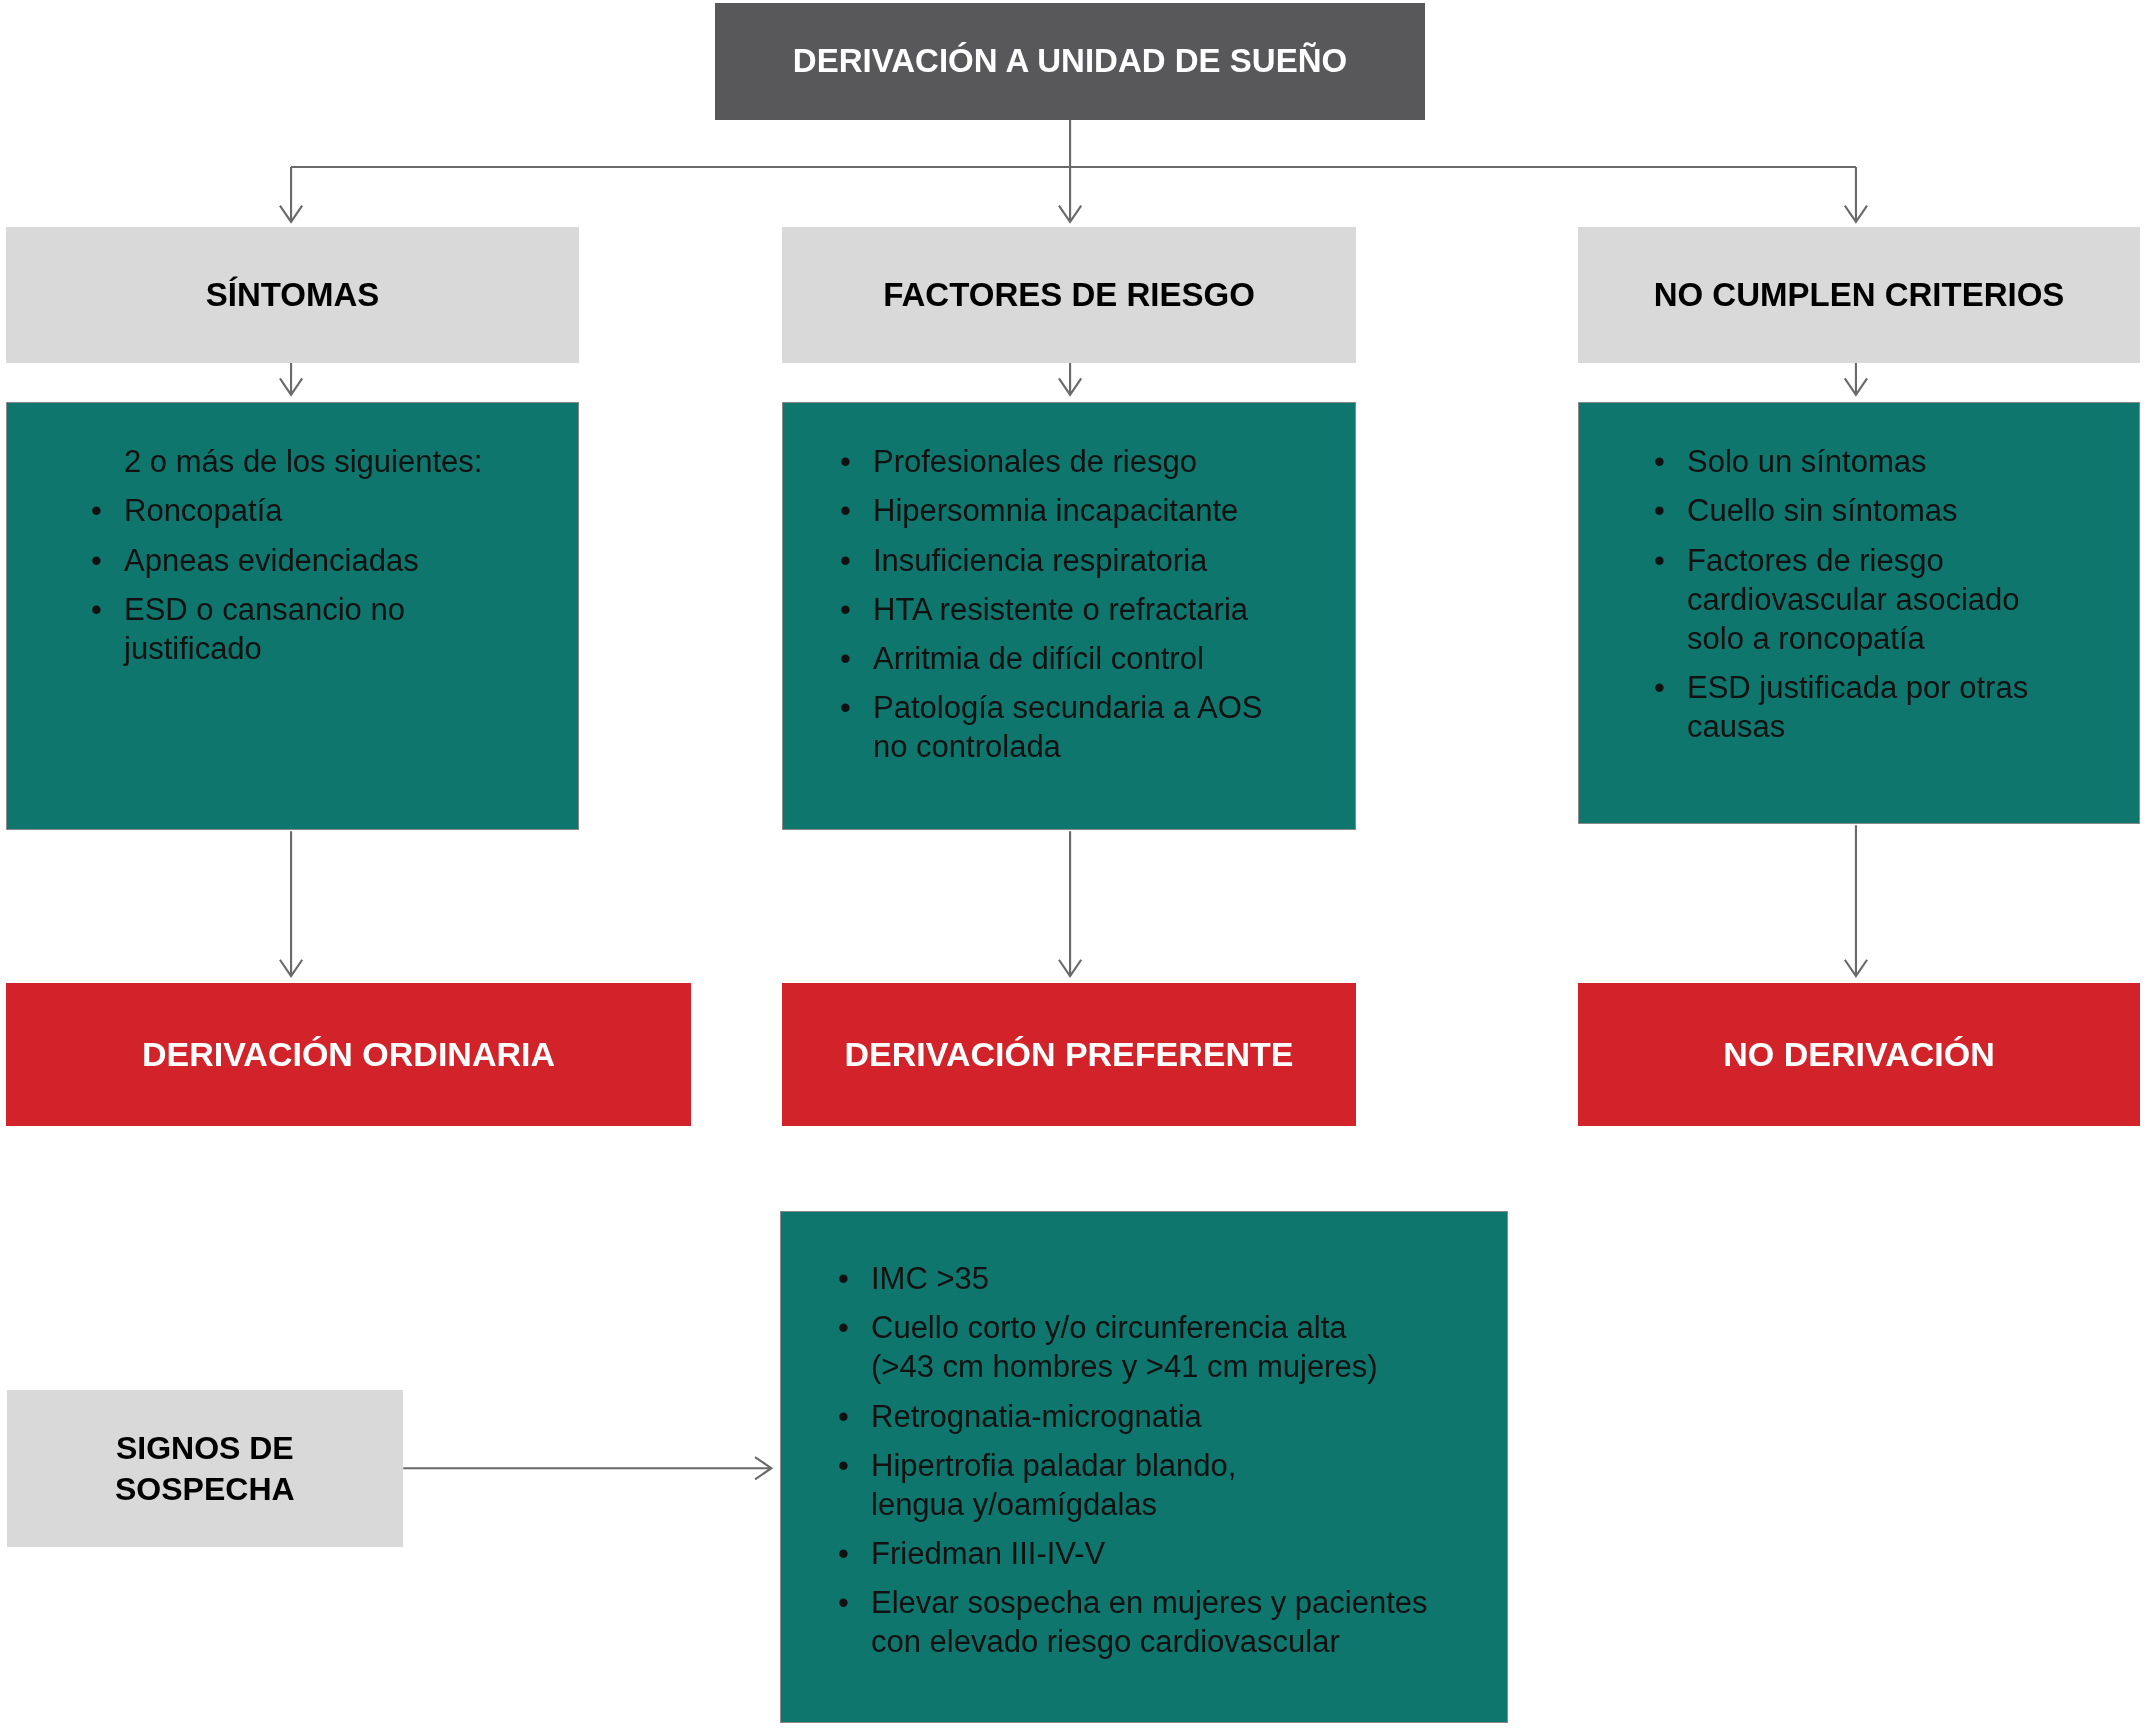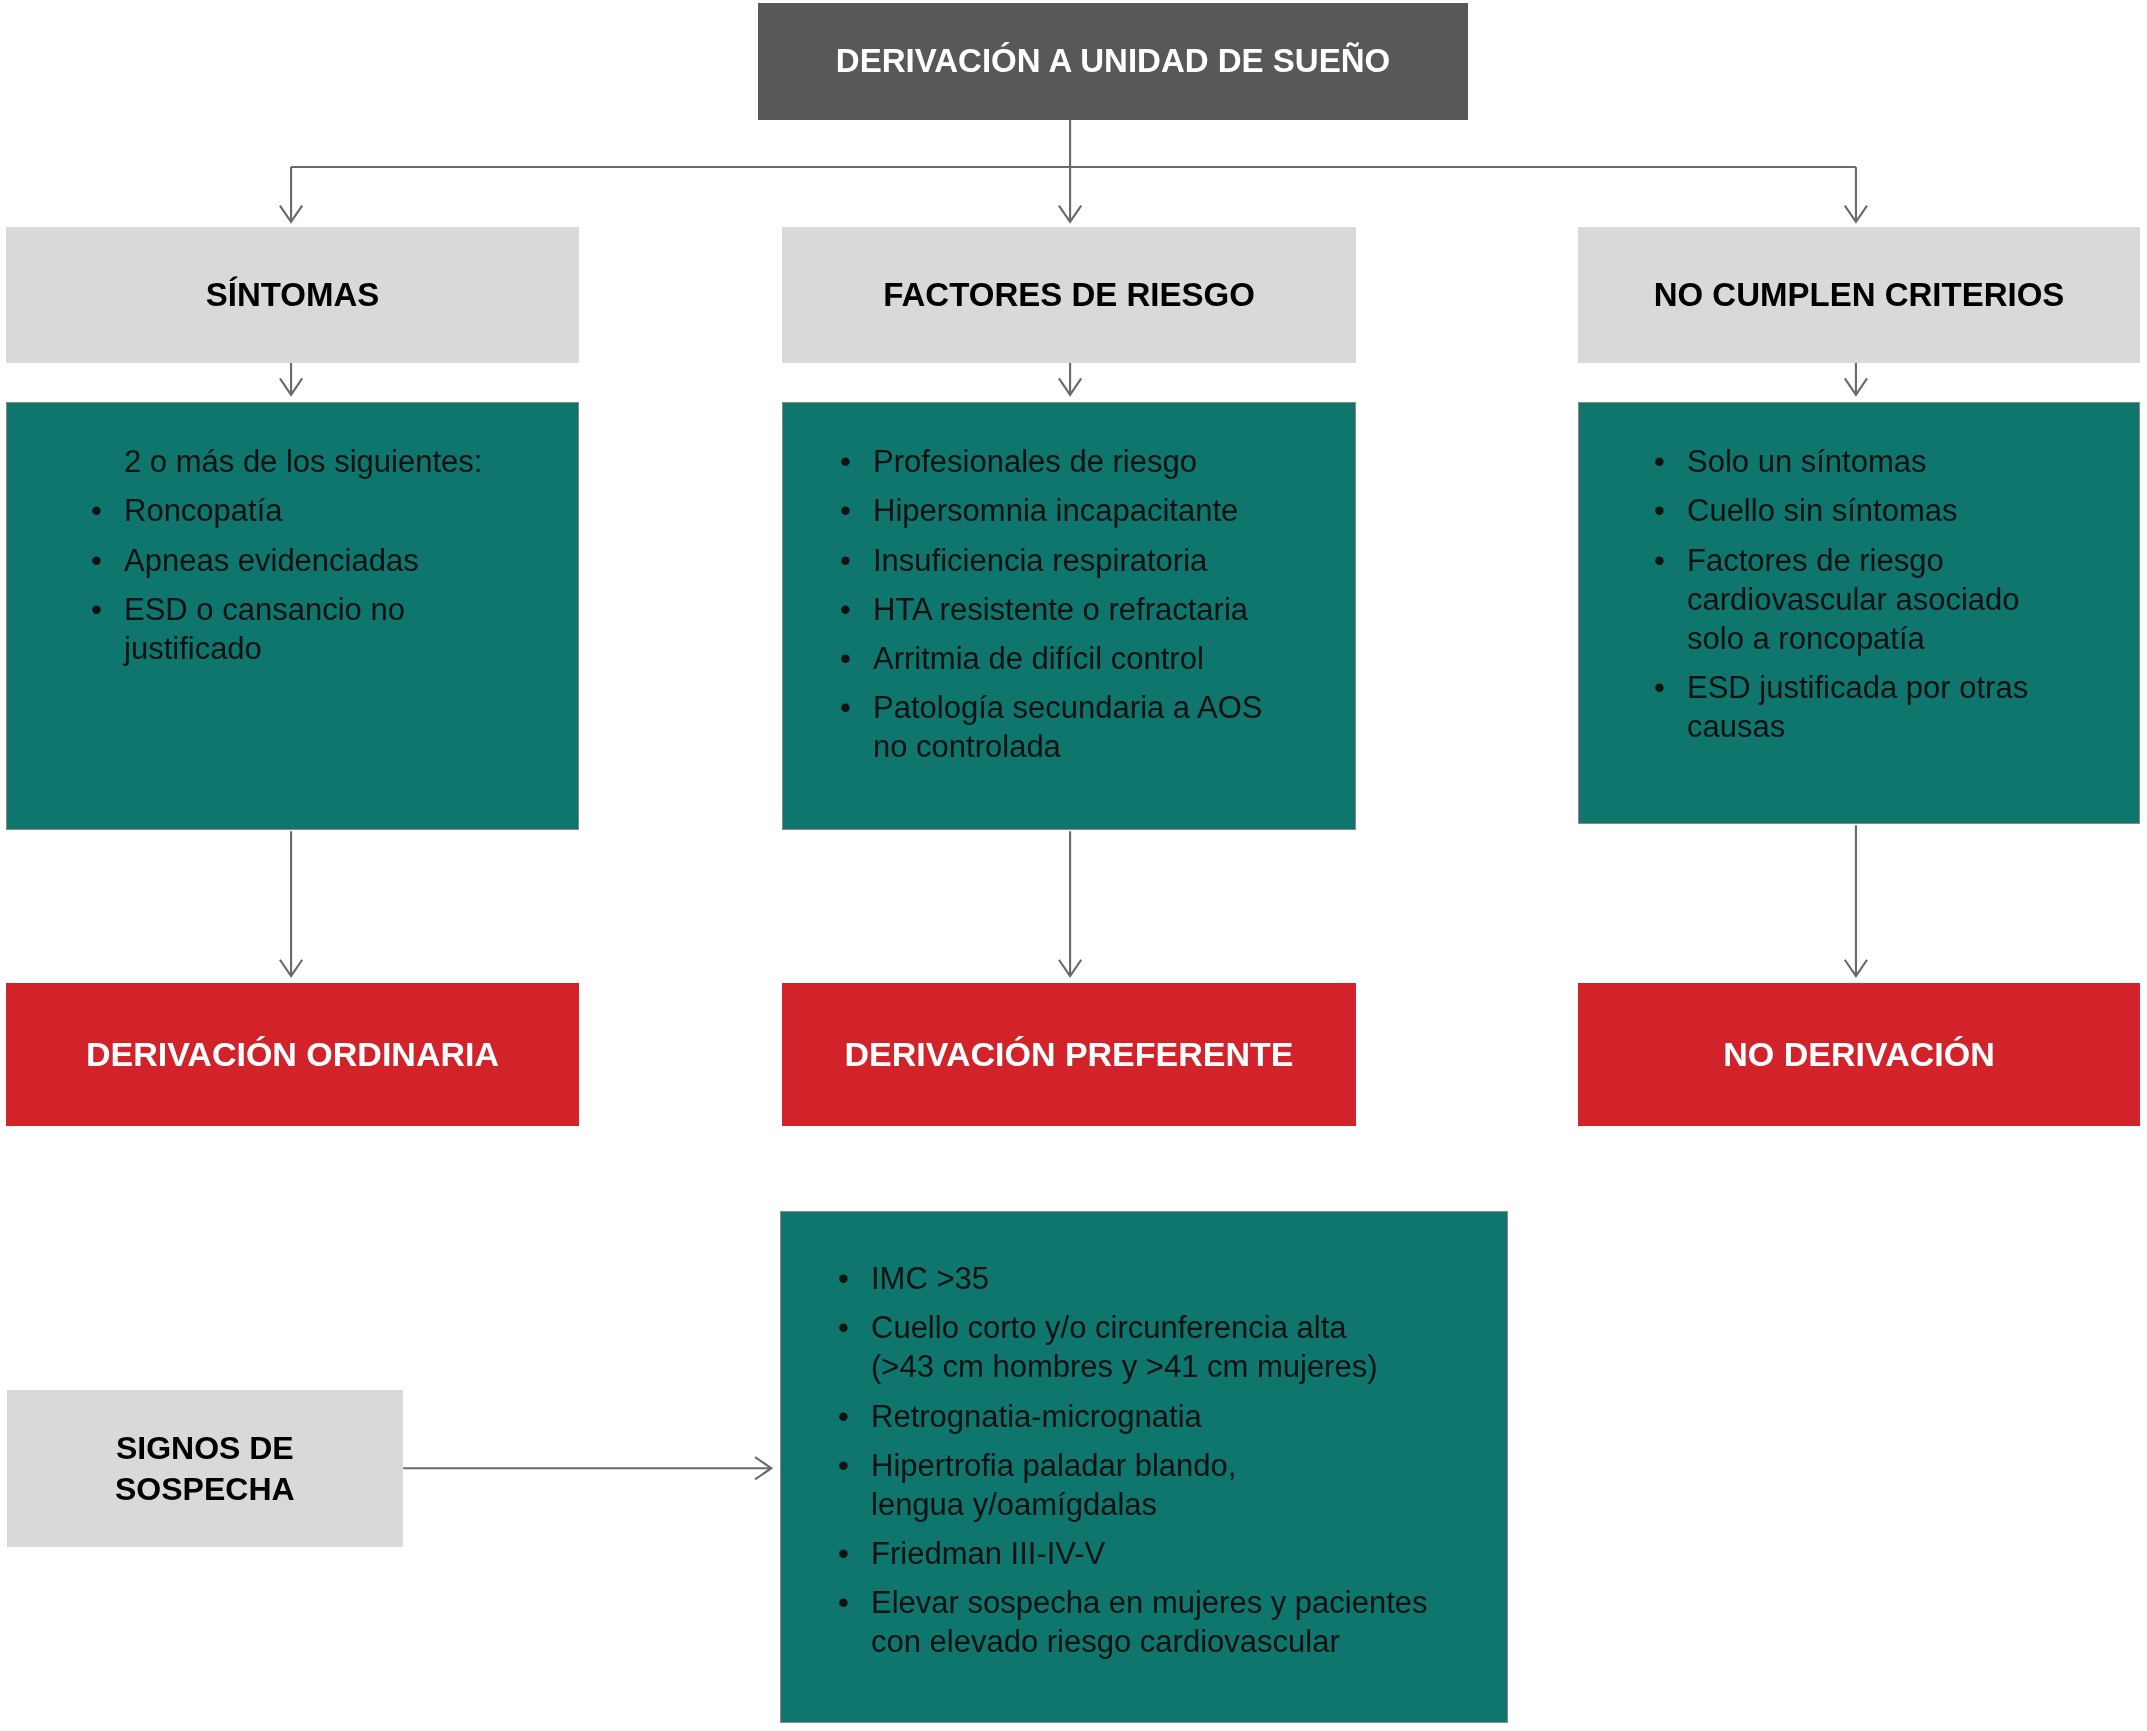--- a/index.html
+++ b/index.html
@@ -20,21 +20,21 @@
   }
   .box{
     position:absolute;
     box-sizing:border-box;
     display:flex;
     align-items:center;
     justify-content:center;
     text-align:center;
   }
   .title-box{
-    left:758px;top:2.6px;width:710px;height:117px;
+    left:715px;top:2.6px;width:710px;height:117px;
     background:#58585a;
     color:#ffffff;
     font-size:33px;
     font-weight:bold;
   }
   .hdr{
     top:227px;height:136px;
     background:#d9d9d9;
     color:#000000;
     font-size:33px;
@@ -69,21 +69,21 @@
   .txt{
     white-space:pre-line;
   }
   .outcome{
     top:983px;height:143px;
     background:#d2232a;
     color:#ffffff;
     font-size:34px;
     font-weight:bold;
   }
-  .outcome.c1{left:6px;width:573px;}
+  .outcome.c1{left:6px;width:685px;}
   .outcome.c2{left:782px;width:574px;}
   .outcome.c3{left:1578px;width:562px;}
   .signos-box{
     left:6.8px;top:1390px;width:396px;height:157px;
     background:#d9d9d9;
     color:#000000;
     font-size:32px;
     font-weight:bold;
     line-height:41px;
     white-space:pre-line;

